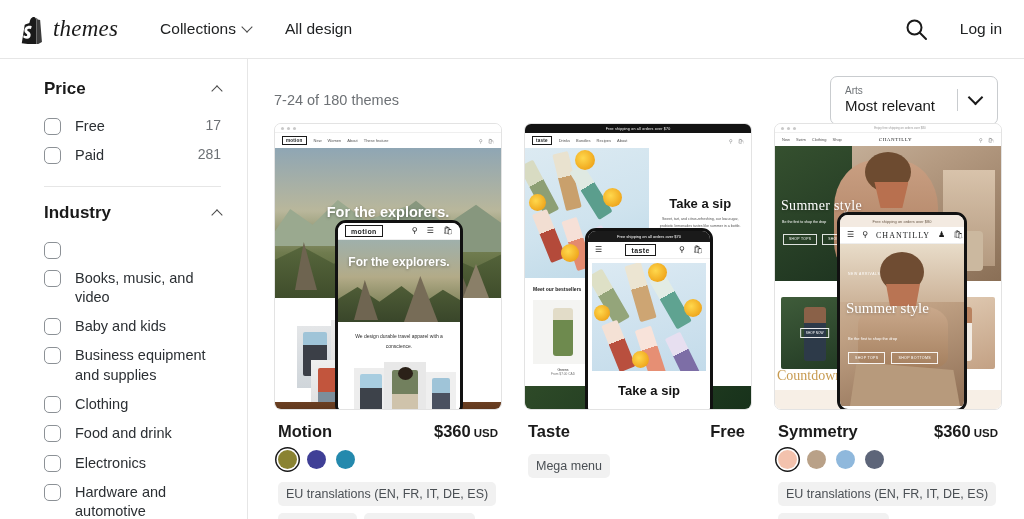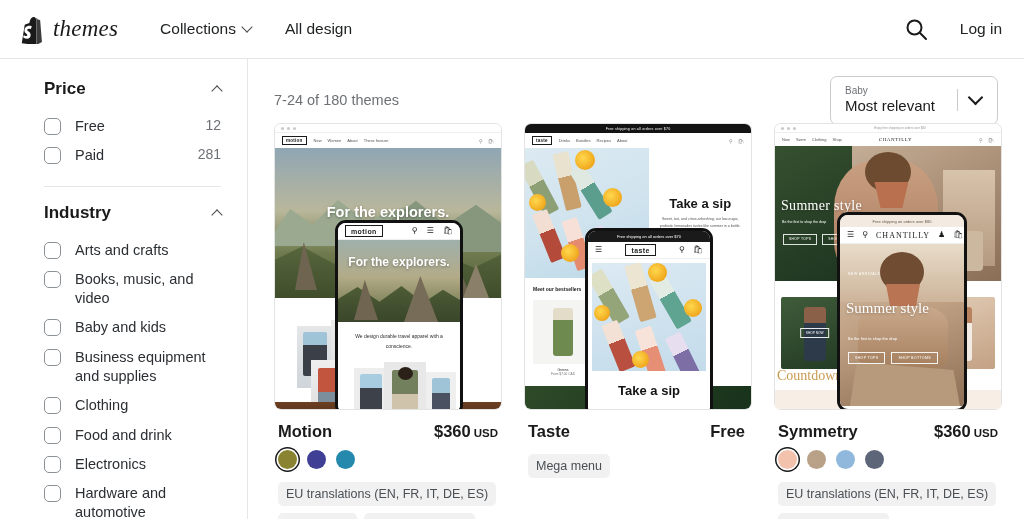--- a/index.html
+++ b/index.html
@@ -268,39 +268,38 @@
   <aside class="sidebar">
 
     <div class="facet-head">
       <span class="facet-title">Price</span>
       <i class="chev up"></i>
     </div>
     <div class="facet-list">
       <div class="facet-row">
         <span class="cbox"></span>
         <span class="facet-label">Free</span>
-        <span class="facet-count">12</span>
+        <span class="facet-count">17</span>
       </div>
       <div class="facet-row">
         <span class="cbox"></span>
         <span class="facet-label">Paid</span>
         <span class="facet-count">281</span>
       </div>
     </div>
 
     <div class="facet-sep"></div>
 
     <div class="facet-head">
       <span class="facet-title">Industry</span>
       <i class="chev up"></i>
     </div>
     <div class="facet-list">
       <div class="facet-row">
         <span class="cbox"></span>
-        <span class="facet-label">Arts and crafts</span>
       </div>
       <div class="facet-row">
         <span class="cbox"></span>
         <span class="facet-label">Books, music, and video</span>
       </div>
       <div class="facet-row">
         <span class="cbox"></span>
         <span class="facet-label">Baby and kids</span>
       </div>
       <div class="facet-row">
@@ -325,21 +324,21 @@
       </div>
 
     </div>
   </aside>
 
   <main class="main">
     <div class="main-top">
       <div class="result-count">7-24 of 180 themes</div>
       <div class="sort-box">
         <div class="sort-text">
-          <span class="sort-label">Baby</span>
+          <span class="sort-label">Arts</span>
           <span class="sort-value">Most relevant</span>
         </div>
         <span class="sort-divider"></span>
         <i class="sort-chev"></i>
       </div>
     </div>
 
     <div class="grid">
 
       <div class="card">

